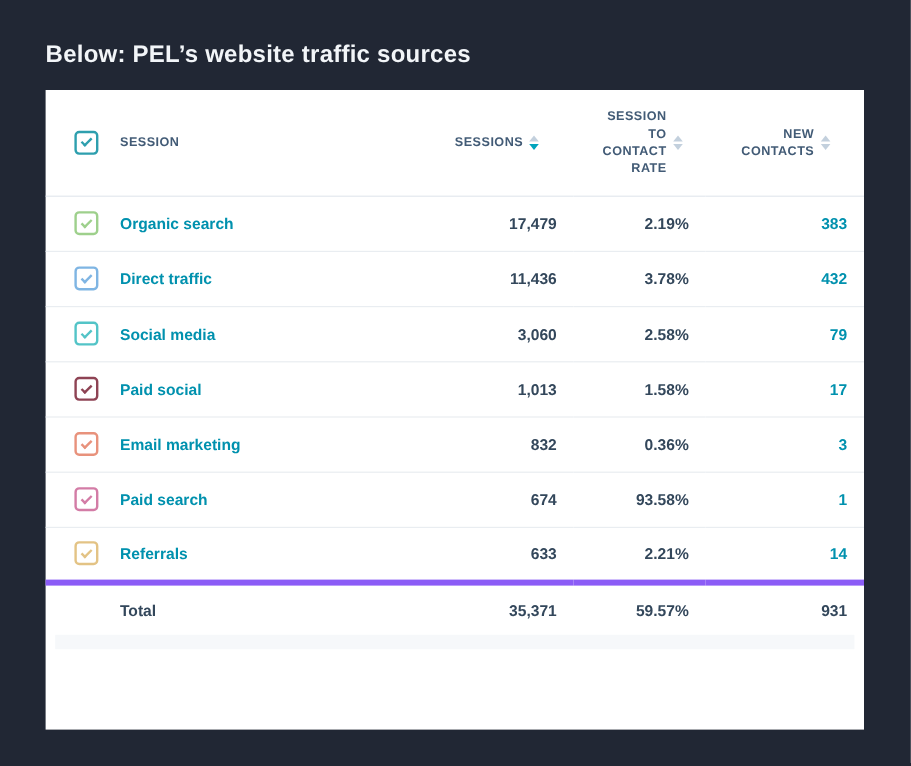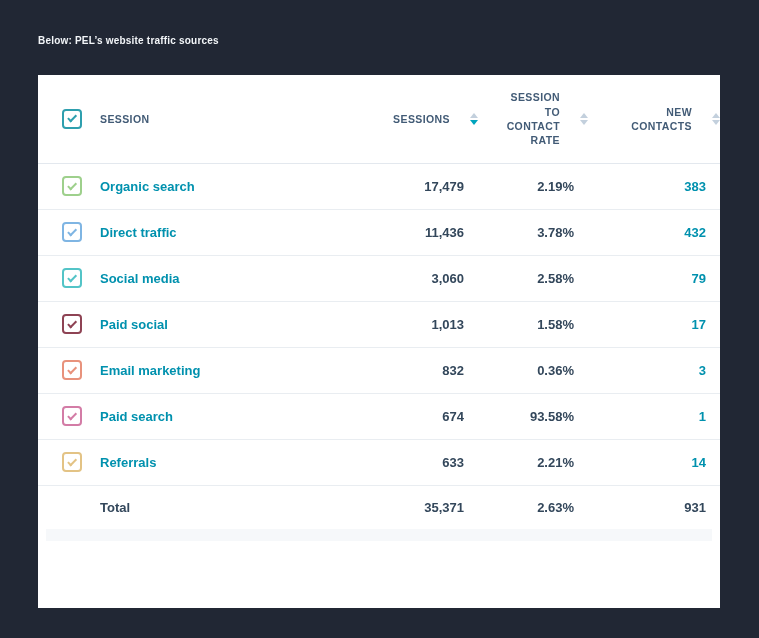--- a/index.html
+++ b/index.html
@@ -6,21 +6,21 @@
   html, body { width: 759px; height: 638px; }
   body {
     background: #212734;
     font-family: "Liberation Sans", "DejaVu Sans", sans-serif;
     overflow: hidden;
   }
   .page-title {
     position: absolute;
     left: 38px;
     top: 35px;
-    font-size: 10px;
+    font-size: 20px;
     font-weight: bold;
     color: #f2f5f8;
     letter-spacing: 0.2px;
   }
   .card {
     position: absolute;
     left: 38px;
     top: 75px;
     width: 682px;
     height: 533px;
@@ -44,22 +44,22 @@
     border-bottom: 1px solid #e3e8ee;
     font-size: 10.5px;
     font-weight: bold;
     color: #425b76;
     letter-spacing: 0.4px;
     text-align: left;
   }
   .th-flex {
     display: flex;
     align-items: center;
-    justify-content: flex-end;
-    gap: 20px;
+    justify-content: center;
+    gap: 5px;
   }
   .th-label-right {
     text-align: right;
     line-height: 1.35;
   }
   .th-rate-label { max-width: 58px; }
   .th-contacts-label { max-width: 62px; }
 
   .sort {
     display: inline-flex;
@@ -115,21 +115,21 @@
   a.source-link, a.contacts-link {
     color: #0091ae;
     text-decoration: none;
     cursor: pointer;
   }
   tfoot td {
     height: 44px;
     font-size: 13px;
     font-weight: bold;
     color: #33475b;
-    border-top: 1px solid #8b5cf6;
+    border-top: 5px solid #8b5cf6;
   }
   .footer-band {
     margin: 0 8px;
     height: 12px;
     background: #f6f8fa;
   }
 </style>
 </head>
 <body>
 
@@ -244,19 +244,19 @@
         <td class="cell-num">633</td>
         <td class="cell-num">2.21%</td>
         <td class="cell-num cell-contacts"><a class="contacts-link">14</a></td>
       </tr>
     </tbody>
     <tfoot>
       <tr>
         <td class="cell-check"></td>
         <td>Total</td>
         <td class="cell-num">35,371</td>
-        <td class="cell-num">2.63%</td>
+        <td class="cell-num">59.57%</td>
         <td class="cell-num cell-contacts">931</td>
       </tr>
     </tfoot>
   </table>
   <div class="footer-band"></div>
 </div>
 
 </body></html>

